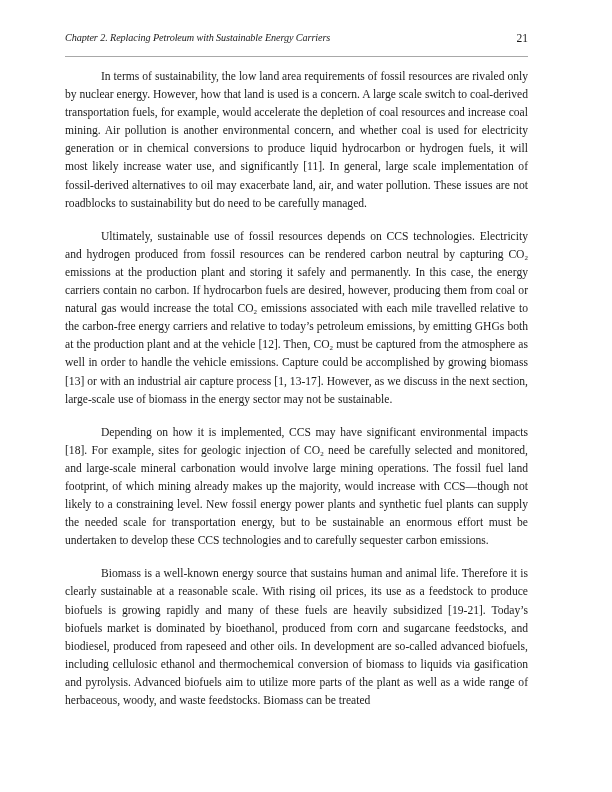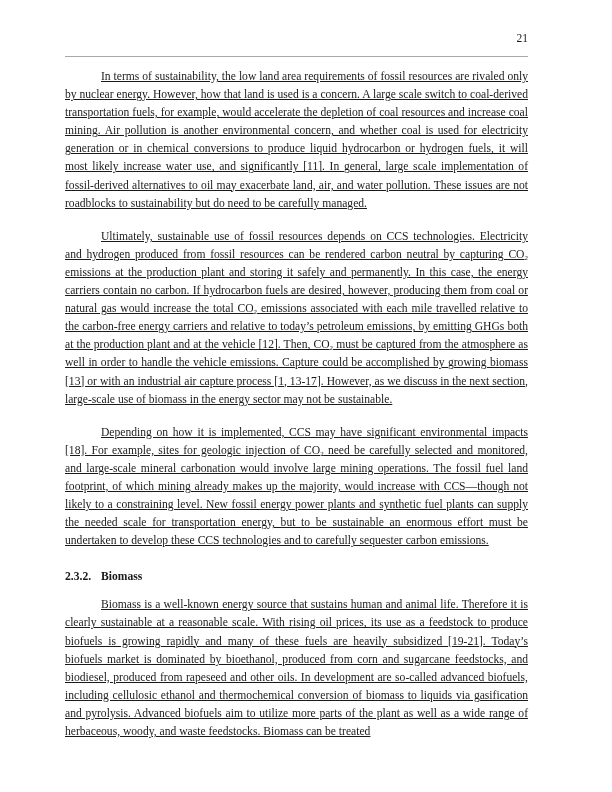--- a/index.html
+++ b/index.html
@@ -3,37 +3,37 @@
 <meta charset="utf-8">
 <style>
   html, body { margin: 0; padding: 0; background: #ffffff; }
   body { width: 612px; height: 792px; position: relative; overflow: hidden;
          font-family: "Liberation Serif", "DejaVu Serif", serif; color: #1a1a1a; }
   .header { position: absolute; left: 65px; top: 32px; width: 463px; height: 16px; }
   .header-title { position: absolute; left: 0; top: 0; font-style: italic; font-size: 10.2px; letter-spacing: -0.1px; }
   .header-page { position: absolute; right: 0; top: 0; font-size: 11.5px; }
   .header-rule { position: absolute; left: 65px; top: 56px; width: 463px; height: 0; border-top: 1.6px solid #a8a8a8; }
   .body { position: absolute; left: 65px; top: 68px; width: 463px; }
-  .para { margin: 0; font-size: 11.6px; line-height: 18.1px; text-align: justify; text-indent: 36px; text-decoration: underline; }
+  .para { margin: 0; font-size: 11.6px; line-height: 18.1px; text-align: justify; text-indent: 36px; }
   .para + .para { margin-top: 15px; }
   .section-heading { margin: 18px 0 10px 0; font-size: 11.6px; font-weight: bold; line-height: 18px; }
   .section-heading .num { display: inline-block; width: 36px; }
   sub { font-size: 7px; vertical-align: -2px; line-height: 0; }
 </style>
 </head>
 <body>
 
 <div class="header">
+  <span class="header-title">Chapter 2. Replacing Petroleum with Sustainable Energy Carriers</span>
   <span class="header-page">21</span>
 </div>
 <div class="header-rule"></div>
 
 <div class="body">
   <p class="para">In terms of sustainability, the low land area requirements of fossil resources are rivaled only by nuclear energy. However, how that land is used is a concern. A large scale switch to coal-derived transportation fuels, for example, would accelerate the depletion of coal resources and increase coal mining. Air pollution is another environmental concern, and whether coal is used for electricity generation or in chemical conversions to produce liquid hydrocarbon or hydrogen fuels, it will most likely increase water use, and significantly [11]. In general, large scale implementation of fossil-derived alternatives to oil may exacerbate land, air, and water pollution. These issues are not roadblocks to sustainability but do need to be carefully managed.</p>
 
   <p class="para"><span>Ultimately, sustainable use of fossil resources depends on CCS technologies. Electricity and hydrogen produced from fossil resources can be rendered carbon neutral by capturing CO</span><sub>2</sub><span> emissions at the production plant and storing it safely and permanently. In this case, the energy carriers contain no carbon. If hydrocarbon fuels are desired, however, producing them from coal or natural gas would increase the total CO</span><sub>2</sub><span> emissions associated with each mile travelled relative to the carbon-free energy carriers and relative to today’s petroleum emissions, by emitting GHGs both at the production plant and at the vehicle [12]. Then, CO</span><sub>2</sub><span> must be captured from the atmosphere as well in order to handle the vehicle emissions. Capture could be accomplished by growing biomass [13] or with an industrial air capture process [1, 13-17]. However, as we discuss in the next section, large-scale use of biomass in the energy sector may not be sustainable.</span></p>
 
   <p class="para"><span>Depending on how it is implemented, CCS may have significant environmental impacts [18]. For example, sites for geologic injection of CO</span><sub>2</sub><span> need be carefully selected and monitored, and large-scale mineral carbonation would involve large mining operations. The fossil fuel land footprint, of which mining already makes up the majority, would increase with CCS—though not likely to a constraining level. New fossil energy power plants and synthetic fuel plants can supply the needed scale for transportation energy, but to be sustainable an enormous effort must be undertaken to develop these CCS technologies and to carefully sequester carbon emissions.</span></p>
 
-  <h3 class="section-heading"><span class="num">2.3.2.</span><span>Biomass</span></h3>
 
   <p class="para">Biomass is a well-known energy source that sustains human and animal life. Therefore it is clearly sustainable at a reasonable scale. With rising oil prices, its use as a feedstock to produce biofuels is growing rapidly and many of these fuels are heavily subsidized [19-21]. Today’s biofuels market is dominated by bioethanol, produced from corn and sugarcane feedstocks, and biodiesel, produced from rapeseed and other oils. In development are so-called advanced biofuels, including cellulosic ethanol and thermochemical conversion of biomass to liquids via gasification and pyrolysis. Advanced biofuels aim to utilize more parts of the plant as well as a wide range of herbaceous, woody, and waste feedstocks. Biomass can be treated</p>
 </div>
 
 </body></html>

